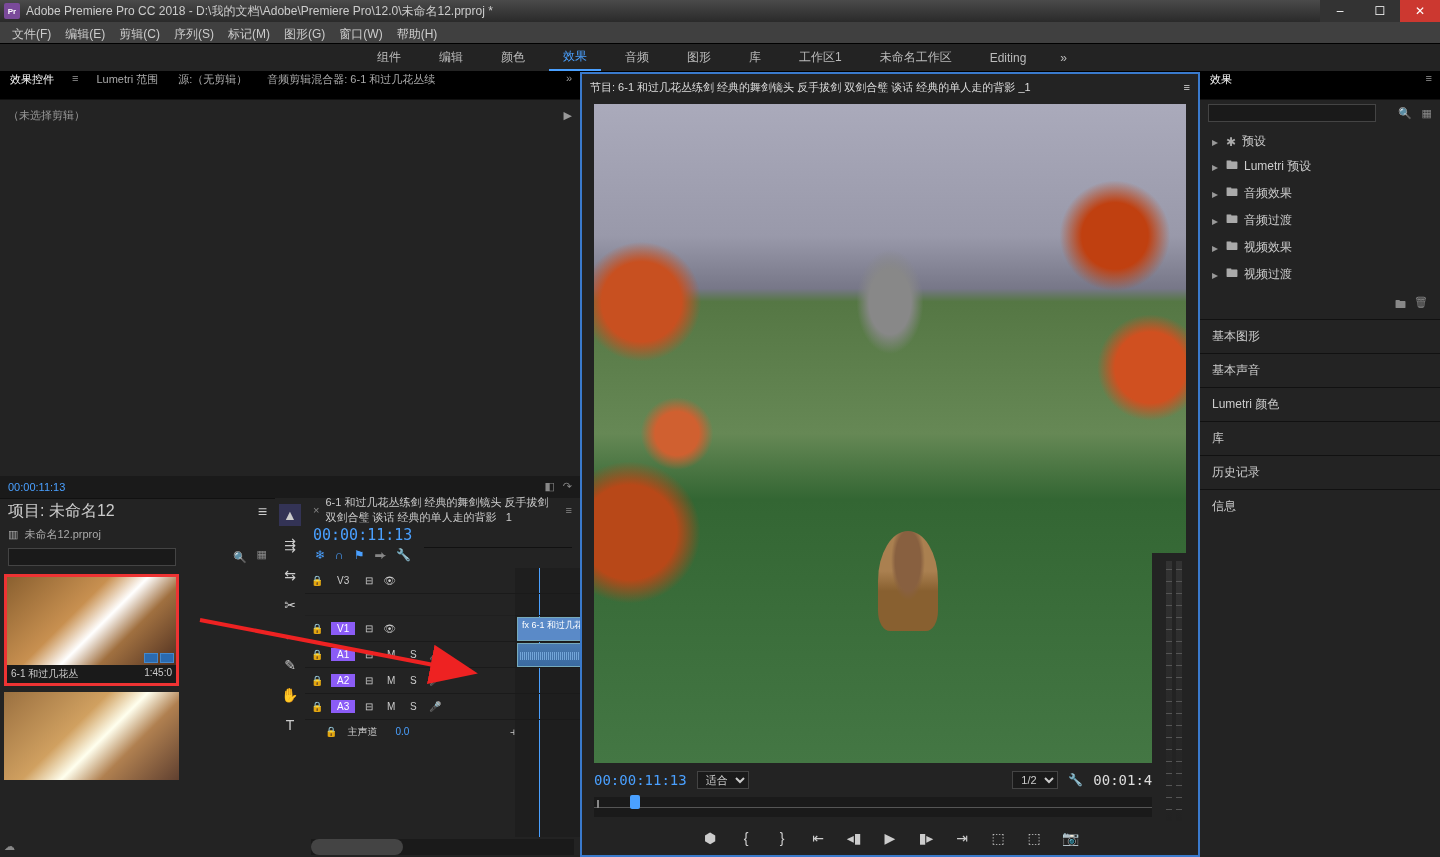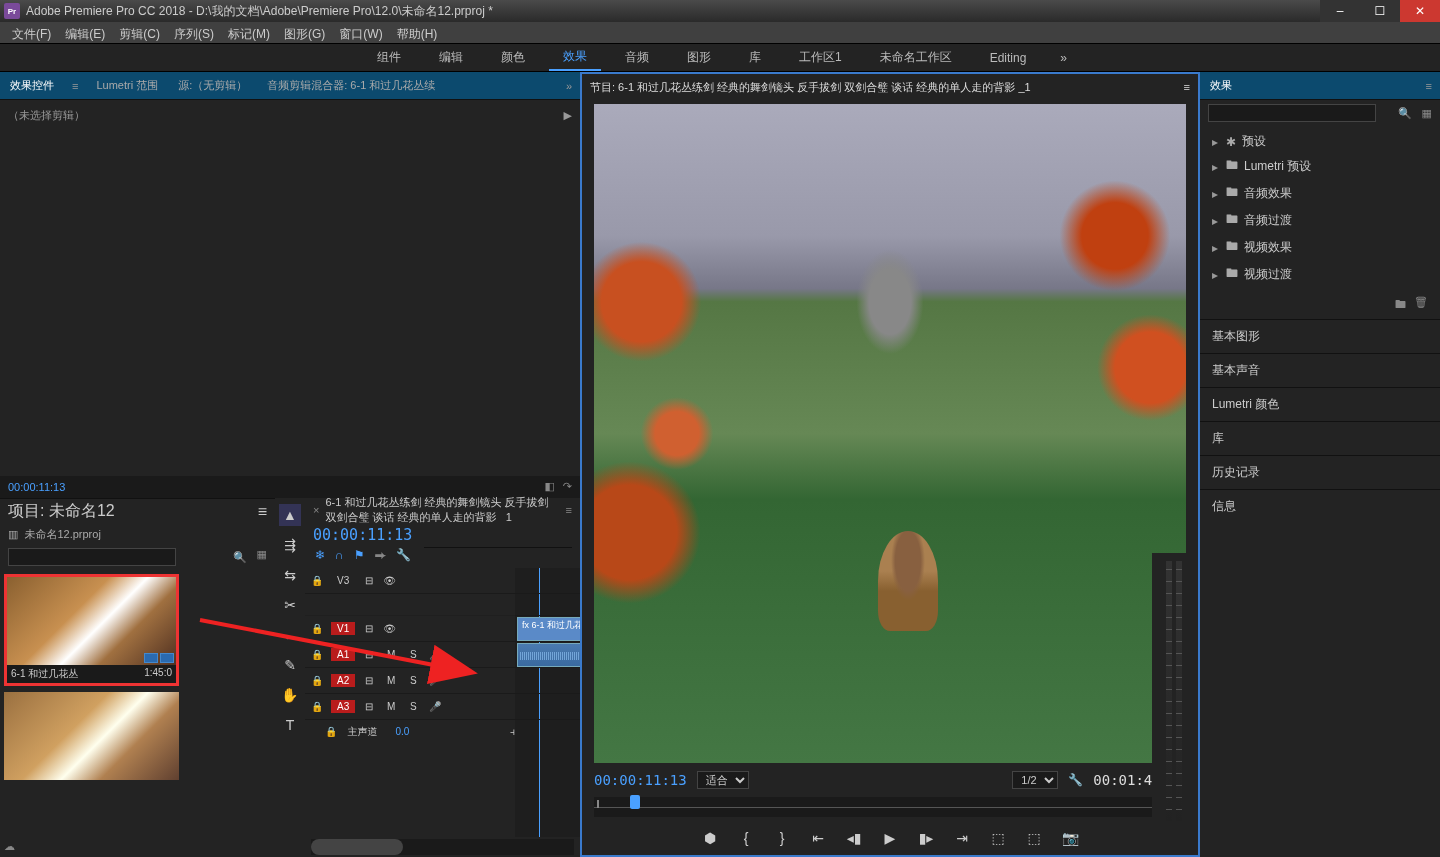--- a/index.html
+++ b/index.html
@@ -22,21 +22,21 @@
 .ws-tab { padding:4px 14px; color:#bbb; cursor:pointer;text-align:center; }
 .ws-tab.active { color:#4aa0ff; border-bottom:2px solid #4aa0ff; }
 .ws-arrow { padding:4px 10px; color:#bbb; }
 
 
 .main { display:flex; height:calc(100% - 72px); }
 .col-prog { flex:1; display:flex; flex-direction:column; background:#232323; border:2px solid #3a7acc; }
 .col-right { width:240px; display:flex; flex-direction:column; background:#232323; }
 
 
-.panel-hdr { height:28px; display:flex; align-items:center; padding:0 8px; border-bottom:1px solid #111; background:#0c4a6e; font-size:11px; gap:16px; }
+.panel-hdr { height:28px; display:flex; padding:0 8px; border-bottom:1px solid #111; background:#000000; font-size:11px; gap:16px; }
 .panel-hdr .tab { color:#aaa; cursor:pointer; padding:0 2px; }
 .panel-hdr .tab.active { color:#fff; }
 .panel-hdr .sp { flex:1; }
 .panel-hdr .menu-icon { color:#999; cursor:pointer; }
 .panel-hdr .raquo { color:#999; }
 
 
 .ec-body { flex:1; background:#232323; padding:8px; color:#999; }
 .ec-head { display:flex; align-items:center; gap:6px; }
 .ec-head .tri { color:#999; }
@@ -105,21 +105,21 @@
 .tl-hdr { height:24px; display:flex; align-items:center; padding:0 8px; gap:6px; font-size:11px; }
 .tl-tc-row { height:26px; display:flex; align-items:center; padding:0 8px; gap:12px; }
 .tl-tc { color:#4aa0ff; font-family:monospace; font-size:15px; }
 .tl-opt { display:flex; gap:10px; color:#4aa0ff; font-size:12px; }
 .tl-opt span { cursor:pointer; }
 
 .tl-body { flex:1; display:flex; position:relative; }
 .tl-track-hdrs { width:210px; background:#232323; }
 .trk-row { height:26px; display:flex; align-items:center; gap:6px; padding-left:6px; border-bottom:1px solid #1a1a1a; font-size:10px; }
 .trk-row .lock { color:#888; width:14px; cursor:pointer; }
-.trk-row .lbl { background:#b91c1c; color:#fff; padding:1px 6px; font-size:10px; cursor:pointer; }
+.trk-row .lbl { background:#8b5cf6; color:#fff; padding:1px 6px; font-size:10px; cursor:pointer; }
 .trk-row .lbl.plain { background:transparent; color:#ccc; }
 .trk-row .tgl { width:16px; text-align:center; color:#ccc; cursor:pointer; }
 .trk-row .eye { color:#ccc; }
 .trk-master { height:24px; display:flex; align-items:center; padding-left:20px; gap:10px; color:#ccc; font-size:10px; }
 .trk-master .db { color:#4aa0ff;padding-left:8px; }
 
 .tl-tracks { flex:1; background:#1e1e1e; position:relative; overflow:hidden; }
 .ruler { height:26px; position:relative; background:#232323; border-bottom:1px solid #111; }
 .ruler .tlabel { position:absolute; top:0; color:#999; font-size:10px; }
 .ruler .playhead { position:absolute; top:2px; width:12px; height:12px; background:#4aa0ff; }

